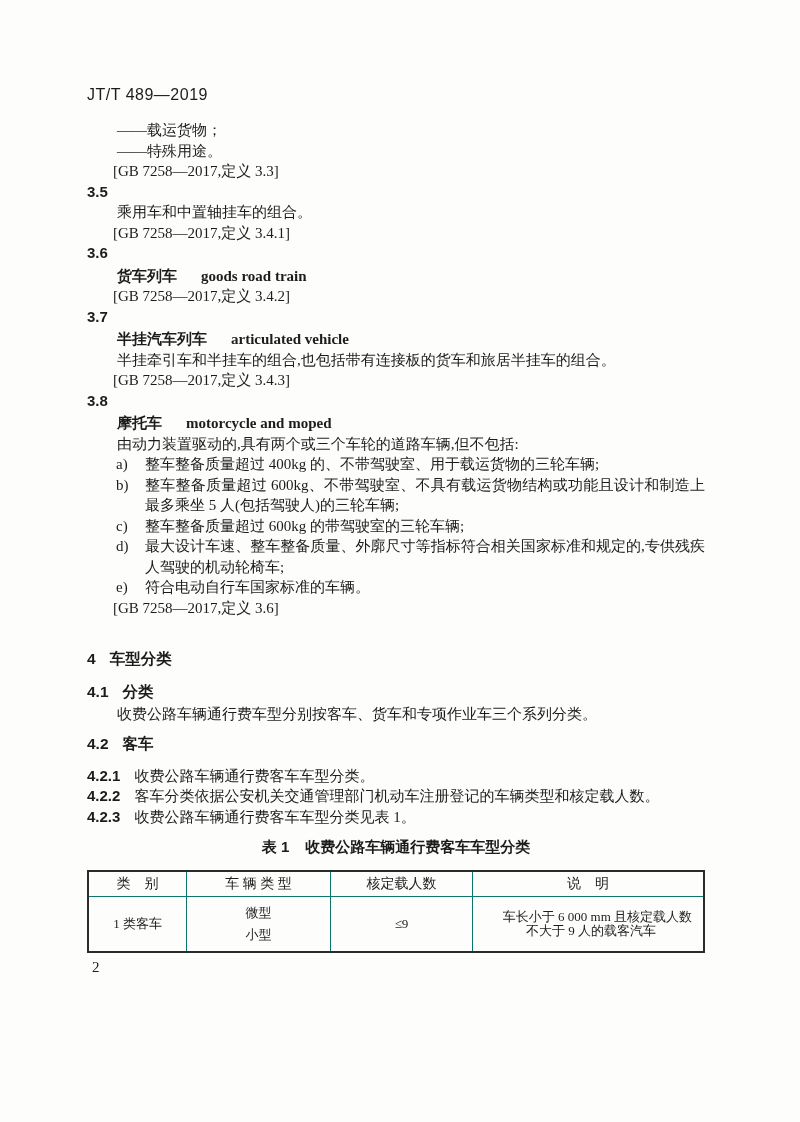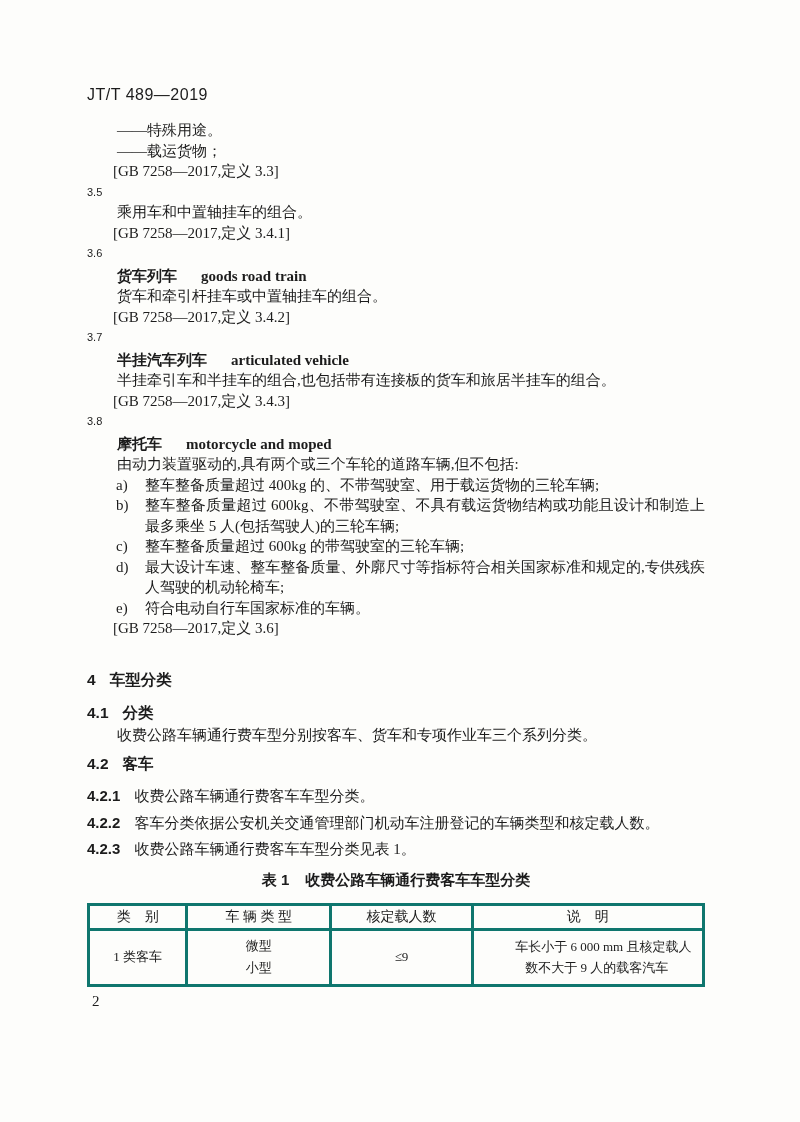--- a/index.html
+++ b/index.html
@@ -21,42 +21,42 @@
 
   p { font-size:15px; line-height:20.5px; }
 
   .dash   { text-indent:30px; }
   .def    { text-indent:30px; }
   .para   { text-indent:30px; }
   .src    { padding-left:26px; }
 
   .cnum {
     font-family:"Liberation Sans","DejaVu Sans",sans-serif;
-    font-size:11px; line-height:20.5px;
+    font-size:15px; line-height:20.5px;font-weight:bold;
   }
 
   .term { padding-left:30px; font-weight:bold; margin-top:2px; }
   .term .zh { font-family:"Liberation Sans","DejaVu Sans",sans-serif; }
   .term .en { font-family:"Liberation Serif","DejaVu Serif",serif; margin-left:24px; }
 
   .li { position:relative; padding-left:58px; font-size:15px; line-height:20.5px; text-align:justify; }
   .li .marker { position:absolute; left:29px; }
 
   .h1, .h2 {
     font-family:"Liberation Sans","DejaVu Sans",sans-serif;
     font-weight:bold; font-size:15.5px; line-height:21px;
   }
   .h1 { margin-top:30px; }
   .h2 { margin-top:12px; }
   .h2.tight { margin-top:8px; }
   .h1 .ht, .h2 .ht { margin-left:14px; }
 
   .para.sec4 { margin-top:2px; }
 
-  .clause { font-size:15px; line-height:20.5px;margin-top:6px; }
+  .clause { font-size:15px; line-height:20.5px; }
   .clause.first { margin-top:12px; }
   .clause .cn {
     font-family:"Liberation Sans","DejaVu Sans",sans-serif;
     font-weight:bold; margin-right:14px;
   }
 
   .caption {
     margin-top:10px; text-align:center;
     font-family:"Liberation Sans","DejaVu Sans",sans-serif;
     font-weight:bold; font-size:15px; line-height:20px;
@@ -64,52 +64,51 @@
   .caption .cap-t { margin-left:16px; }
 
   table.t1 {
     margin-top:13px; width:100%;
     border-collapse:collapse;
     border:2px solid #2b2b2b;
     font-size:13px;
     table-layout:fixed;
   }
   table.t1 th, table.t1 td {
-    border:3px solid #0f766e;
+    border:1px solid #0f766e;
     text-align:center; vertical-align:middle;
     font-weight:normal;
   }
   table.t1 thead th { height:25px; font-size:14px; }
   table.t1 tbody td { height:56px; }
   td.type-cell div { line-height:22px; }
   td.note {
-    text-align:left; padding:5px 6px 5px 24px;
-    text-indent:13px; line-height:21px;
+    text-align:left; padding:5px 6px 5px 12px;
+    text-indent:13px; line-height:14px;
   }
 
   .pagenum { margin-top:4px; font-size:15px; line-height:20px; padding-left:5px; }
 </style>
 </head>
 <body>
 
 <div class="content">
 
   <div class="doc-code">JT/T 489—2019</div>
 
+  <p class="dash">——载运货物；</p>
   <p class="dash">——特殊用途。</p>
-  <p class="dash">——载运货物；</p>
   <p class="src">[GB 7258—2017,定义 3.3]</p>
 
   <p class="cnum">3.5</p>
   <p class="def">乘用车和中置轴挂车的组合。</p>
   <p class="src">[GB 7258—2017,定义 3.4.1]</p>
 
   <p class="cnum">3.6</p>
   <p class="term"><span class="zh">货车列车</span><span class="en">goods road train</span></p>
-  <p class="def">货车和牵引杆挂车或中置轴挂车的组合。</p>
   <p class="src">[GB 7258—2017,定义 3.4.2]</p>
 
   <p class="cnum">3.7</p>
   <p class="term"><span class="zh">半挂汽车列车</span><span class="en">articulated vehicle</span></p>
   <p class="def">半挂牵引车和半挂车的组合,也包括带有连接板的货车和旅居半挂车的组合。</p>
   <p class="src">[GB 7258—2017,定义 3.4.3]</p>
 
   <p class="cnum">3.8</p>
   <p class="term"><span class="zh">摩托车</span><span class="en">motorcycle and moped</span></p>
   <p class="def">由动力装置驱动的,具有两个或三个车轮的道路车辆,但不包括:</p>

